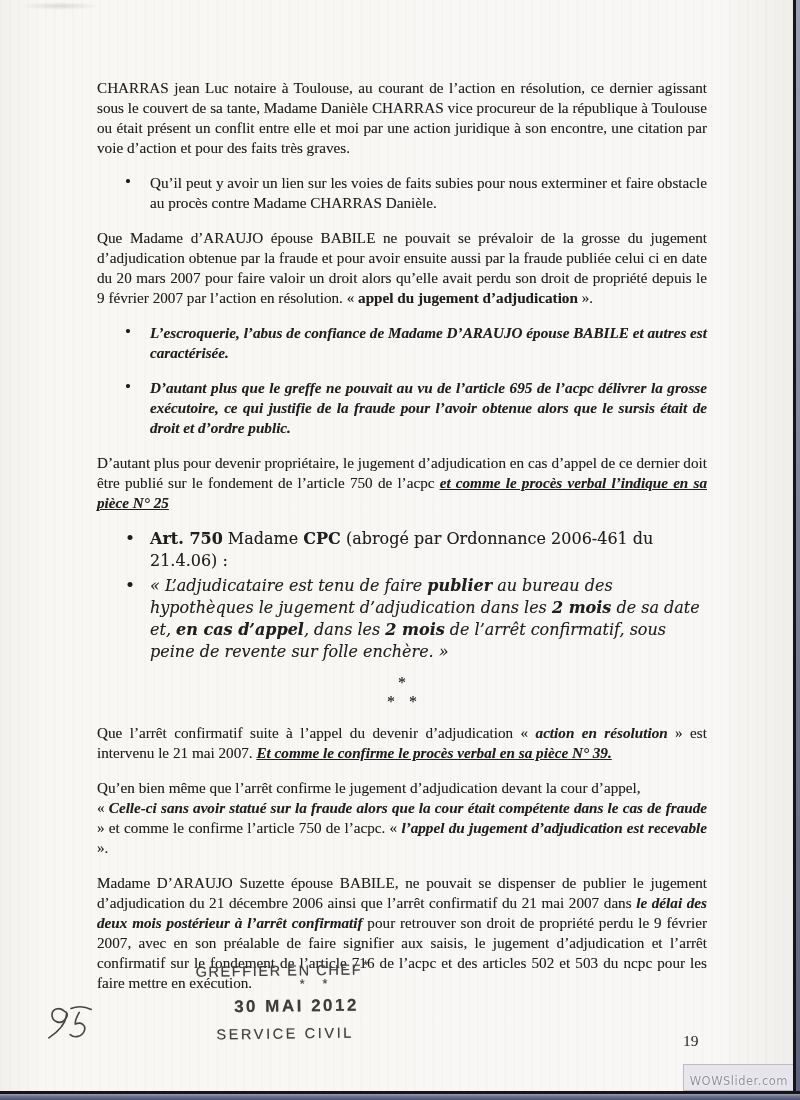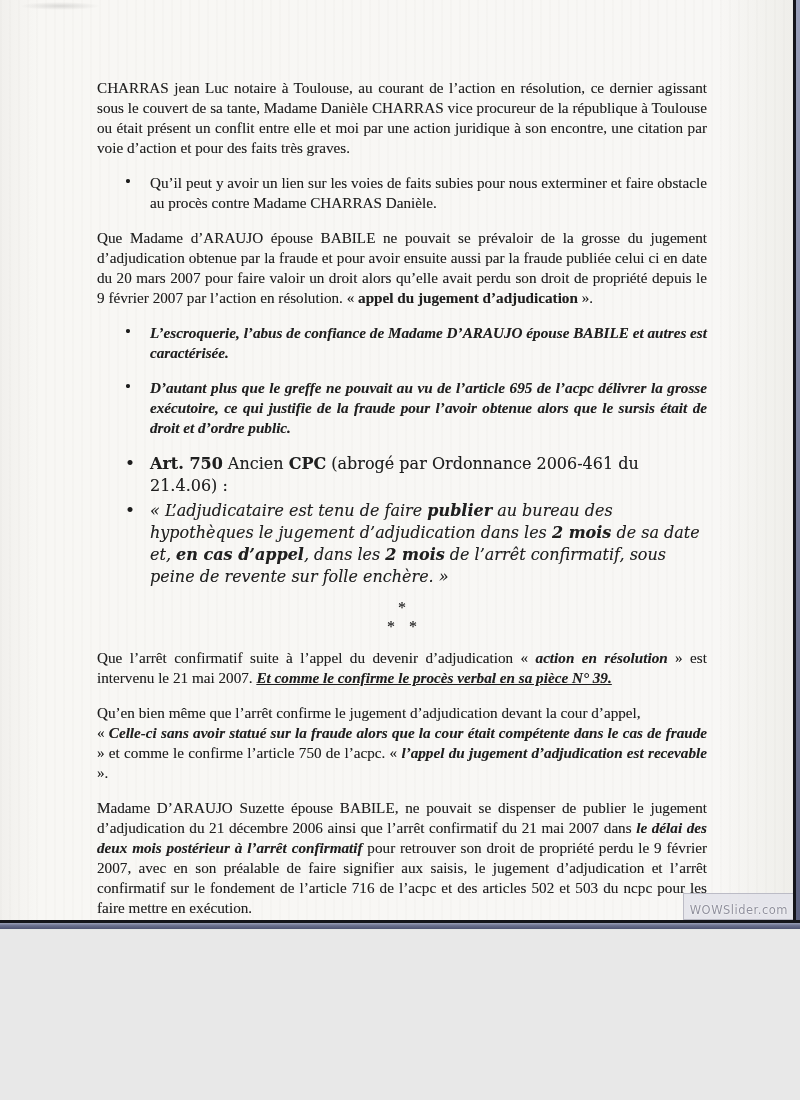--- a/index.html
+++ b/index.html
@@ -1,18 +1,18 @@
 <!DOCTYPE html>
 <html><head>
 <meta charset="utf-8">
 <title>Document</title>
 <style>
   html,body { margin:0; padding:0; background:#e8e8e8; }
   .page {
-    position:relative; width:800px; height:929px; overflow:hidden;
+    position:relative; width:800px; height:1100px; overflow:hidden;
     background:
       repeating-linear-gradient(90deg, rgba(120,115,105,0.025) 0 2px, rgba(0,0,0,0) 2px 9px),
       linear-gradient(90deg, #f1f0ed 0px, #f8f7f4 40px, #f8f7f5 720px, #efeeea 792px),
       #f7f6f3;
     font-family:"Liberation Serif", serif;
     color:#1f1f1f;
   }
   
   .frame-right-line { position:absolute; top:0; right:4px; width:3px; height:100%; background:#14141a; }
   .frame-right-edge { position:absolute; top:0; right:0; width:4px; height:100%;
@@ -74,21 +74,22 @@
 <div class="page">
 
   <div class="smudge-top"></div>
 
   <div class="doc-body">
       <div class="block paragraph"><span>CHARRAS jean Luc notaire à Toulouse, au courant de l’action en résolution, ce dernier agissant sous le couvert de sa tante, Madame Danièle CHARRAS vice procureur de la république à Toulouse ou était présent un conflit entre elle et moi par une action juridique à son encontre, une citation par voie d’action et pour des faits très graves.</span></div>
       <div class="block bullet"><span>Qu’il peut y avoir un lien sur les voies de faits subies pour nous exterminer et faire obstacle au procès contre Madame CHARRAS Danièle.</span></div>
       <div class="block paragraph"><span>Que Madame d’ARAUJO épouse BABILE ne pouvait se prévaloir de la grosse du jugement d’adjudication obtenue par la fraude et pour avoir ensuite aussi par la fraude publiée celui ci en date du 20 mars 2007 pour faire valoir un droit alors qu’elle avait perdu son droit de propriété depuis le 9 février 2007 par l’action en résolution. « </span><span class="b">appel du jugement d’adjudication</span><span> ».</span></div>
       <div class="block bullet"><span class="bi">L’escroquerie, l’abus de confiance de Madame D’ARAUJO épouse BABILE et autres est caractérisée.</span></div>
       <div class="block bullet"><span class="bi">D’autant plus que le greffe ne pouvait au vu de l’article 695 de l’acpc délivrer la grosse exécutoire, ce qui justifie de la fraude pour l’avoir obtenue alors que le sursis était de droit et d’ordre public.</span></div>
-      <div class="block bullet-alt"><span class="b">Art. 750</span><span> Ancien </span><span class="b">CPC</span><span> (abrogé par Ordonnance 2006-461 du 21.4.06) :</span></div>
+      <div class="block paragraph"><span>D’autant plus pour devenir propriétaire, le jugement d’adjudication en cas d’appel de ce dernier doit être publié sur le fondement de l’article 750 de l’acpc </span><span class="biu">et comme le procès verbal l’indique en sa pièce N° 25</span></div>
+      <div class="block bullet-alt"><span class="b">Art. 750</span><span> Madame </span><span class="b">CPC</span><span> (abrogé par Ordonnance 2006-461 du 21.4.06) :</span></div>
       <div class="block bullet-alt"><span class="i">« L’adjudicataire est tenu de faire </span><span class="bi">publier</span><span class="i"> au bureau des hypothèques le jugement d’adjudication dans les </span><span class="bi">2 mois</span><span class="i"> de sa date et, </span><span class="bi">en cas d’appel</span><span class="i">, dans les </span><span class="bi">2 mois</span><span class="i"> de l’arrêt confirmatif, sous peine de revente sur folle enchère. »</span></div>
       <div class="block asterisks">
         <div>*</div>
         <div>* *</div>
       </div>
       <div class="block paragraph"><span>Que l’arrêt confirmatif suite à l’appel du devenir d’adjudication « </span><span class="bi">action en résolution</span><span> » est intervenu le 21 mai 2007. </span><span class="biu">Et comme le confirme le procès verbal en sa pièce N° 39.</span></div>
       <div class="block paragraph"><span>Qu’en bien même que l’arrêt confirme le jugement d’adjudication devant la cour d’appel,</span><br><span>« </span><span class="bi">Celle-ci sans avoir statué sur la fraude alors que la cour était compétente dans le cas de fraude</span><span> » et comme le confirme l’article 750 de l’acpc. « </span><span class="bi">l’appel du jugement d’adjudication est recevable</span><span> ».</span></div>
       <div class="block paragraph"><span>Madame D’ARAUJO Suzette épouse BABILE, ne pouvait se dispenser de publier le jugement d’adjudication du 21 décembre 2006 ainsi que l’arrêt confirmatif du 21 mai 2007 dans </span><span class="bi">le délai des deux mois postérieur à l’arrêt confirmatif</span><span> pour retrouver son droit de propriété perdu le 9 février 2007, avec en son préalable de faire signifier aux saisis, le jugement d’adjudication et l’arrêt confirmatif sur le fondement de l’article 716 de l’acpc et des articles 502 et 503 du ncpc pour les faire mettre en exécution.</span></div>
     </div>
 

